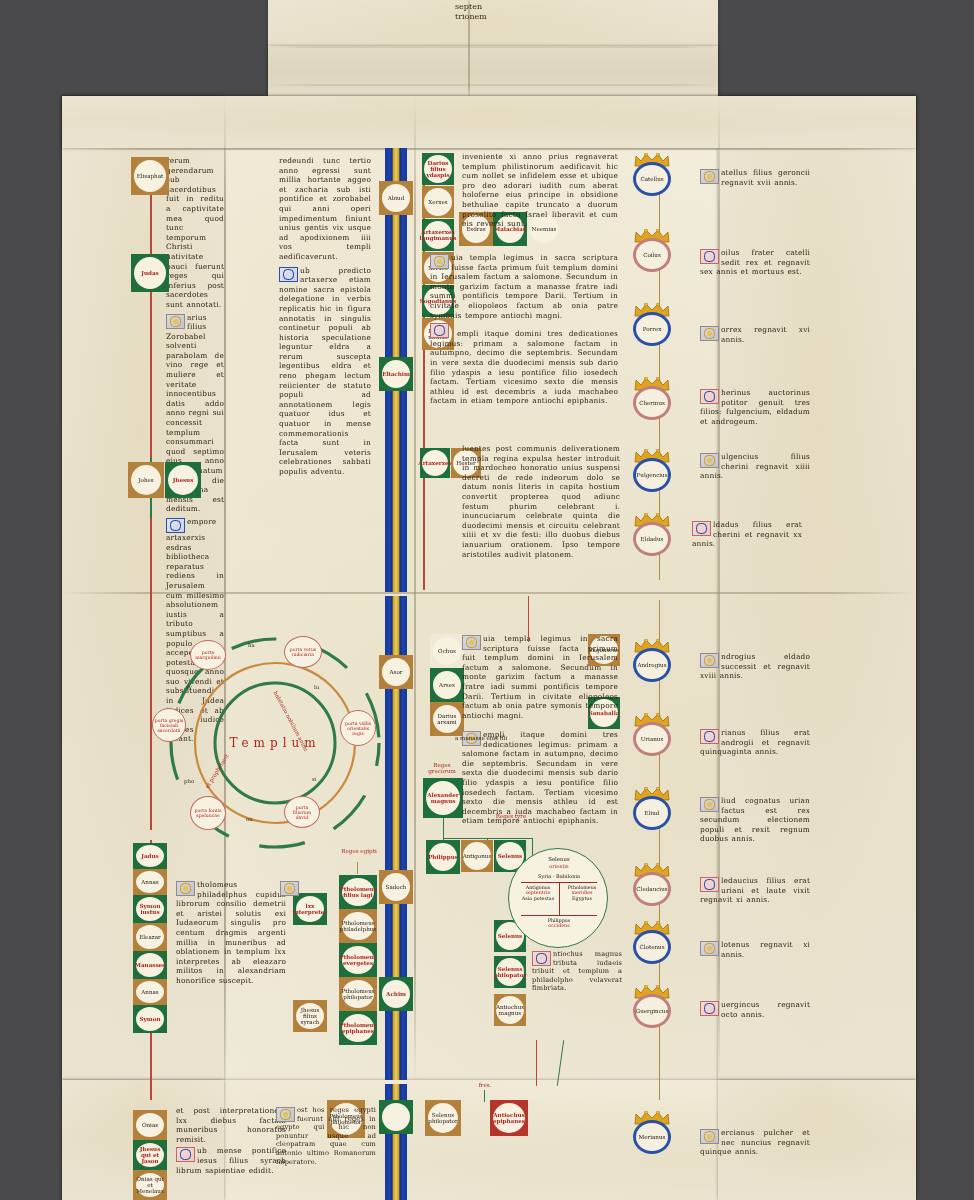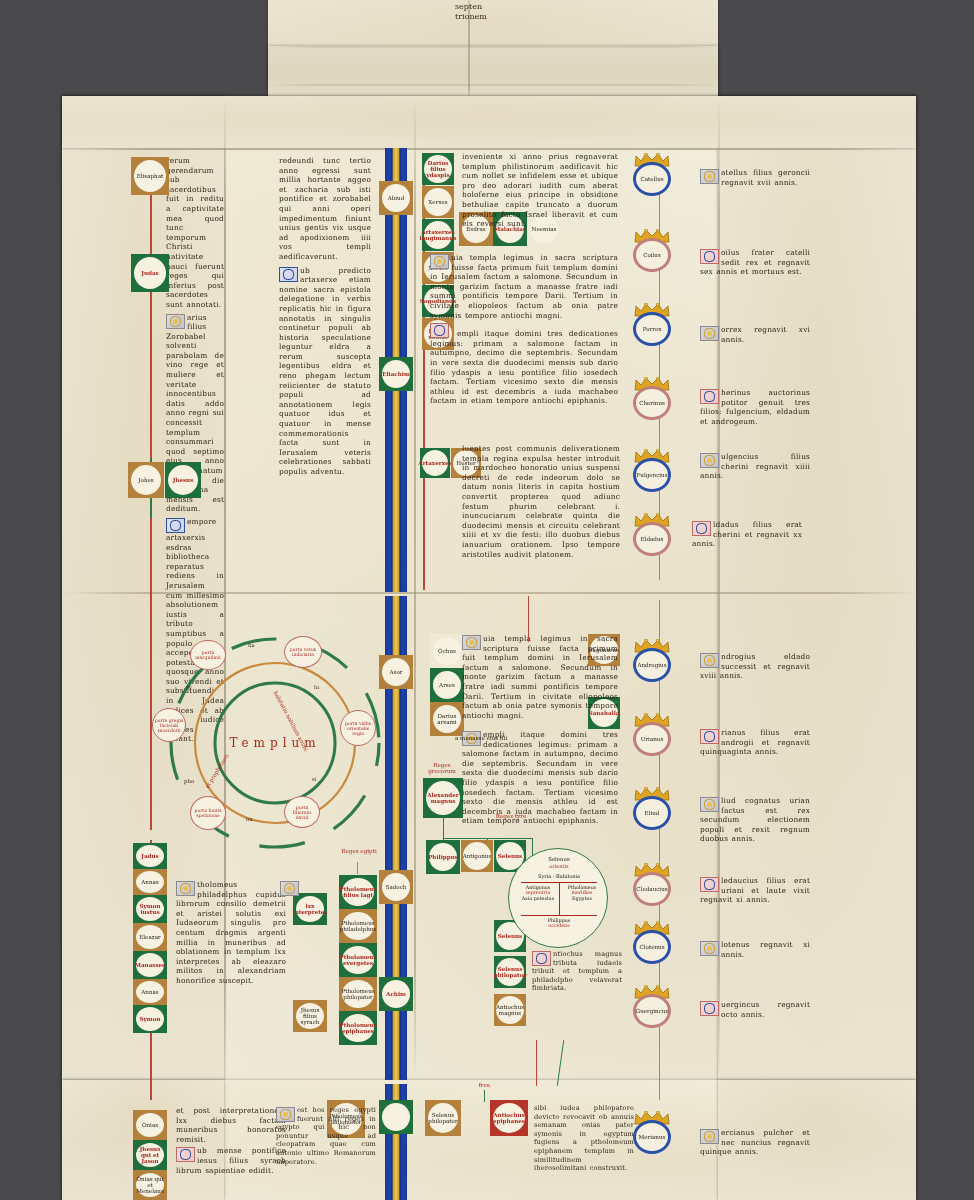--- a/index.html
+++ b/index.html
@@ -815,21 +815,18 @@
   <div class="rnd" style="left:428px;top:1103px;width:30px;height:30px;">
       <span>Selenus philopator</span>
     </div>
   <div class="sq redf" style="left:490px;top:1100px;width:38px;height:36px;"></div>
   <div class="rnd redtxt" style="left:493px;top:1103px;width:32px;height:30px;">
       <span>Antiochus epiphanes</span>
     </div>
   <div class="lbl" style="left:470px;top:1082px;width:30px;">fres.</div>
   <div class="ln green" style="left:484px;top:1090px;width:1.4px;height:12px;"></div>
 
-  <div class="txtcol" style="left:534px;top:1104px;width:100px;">
-    <div class="ms tiny">sibi iudea philopatore devicto revocavit ob annuis semanam onias pater symonis in egyptum fugiens a ptholomeum epiphanem templum in similitudinem iherosolimitani construxit.</div>
-  </div>
 
   <div class="ln" style="left:528px;top:596px;width:1.2px;height:46px;"></div>
   <div class="ln green" style="left:560px;top:1040px;width:1.2px;height:46px;transform:rotate(8deg);"></div>
   <div class="ln" style="left:536px;top:1040px;width:1.2px;height:46px;"></div>
 
 </div>
 
 </body></html>

